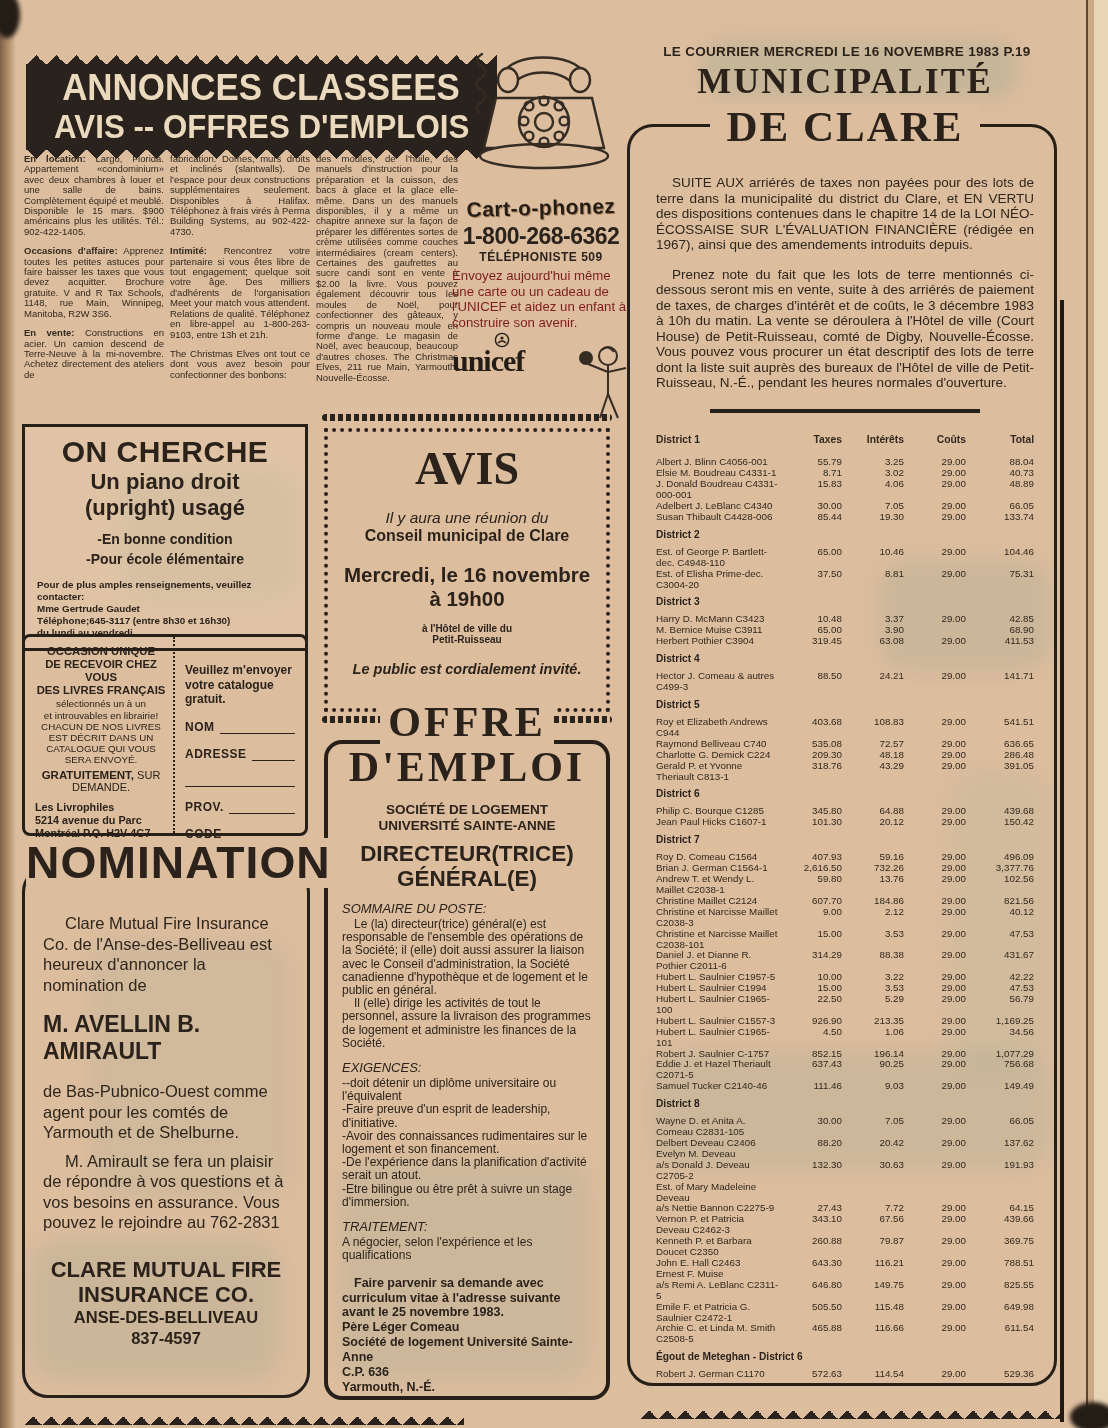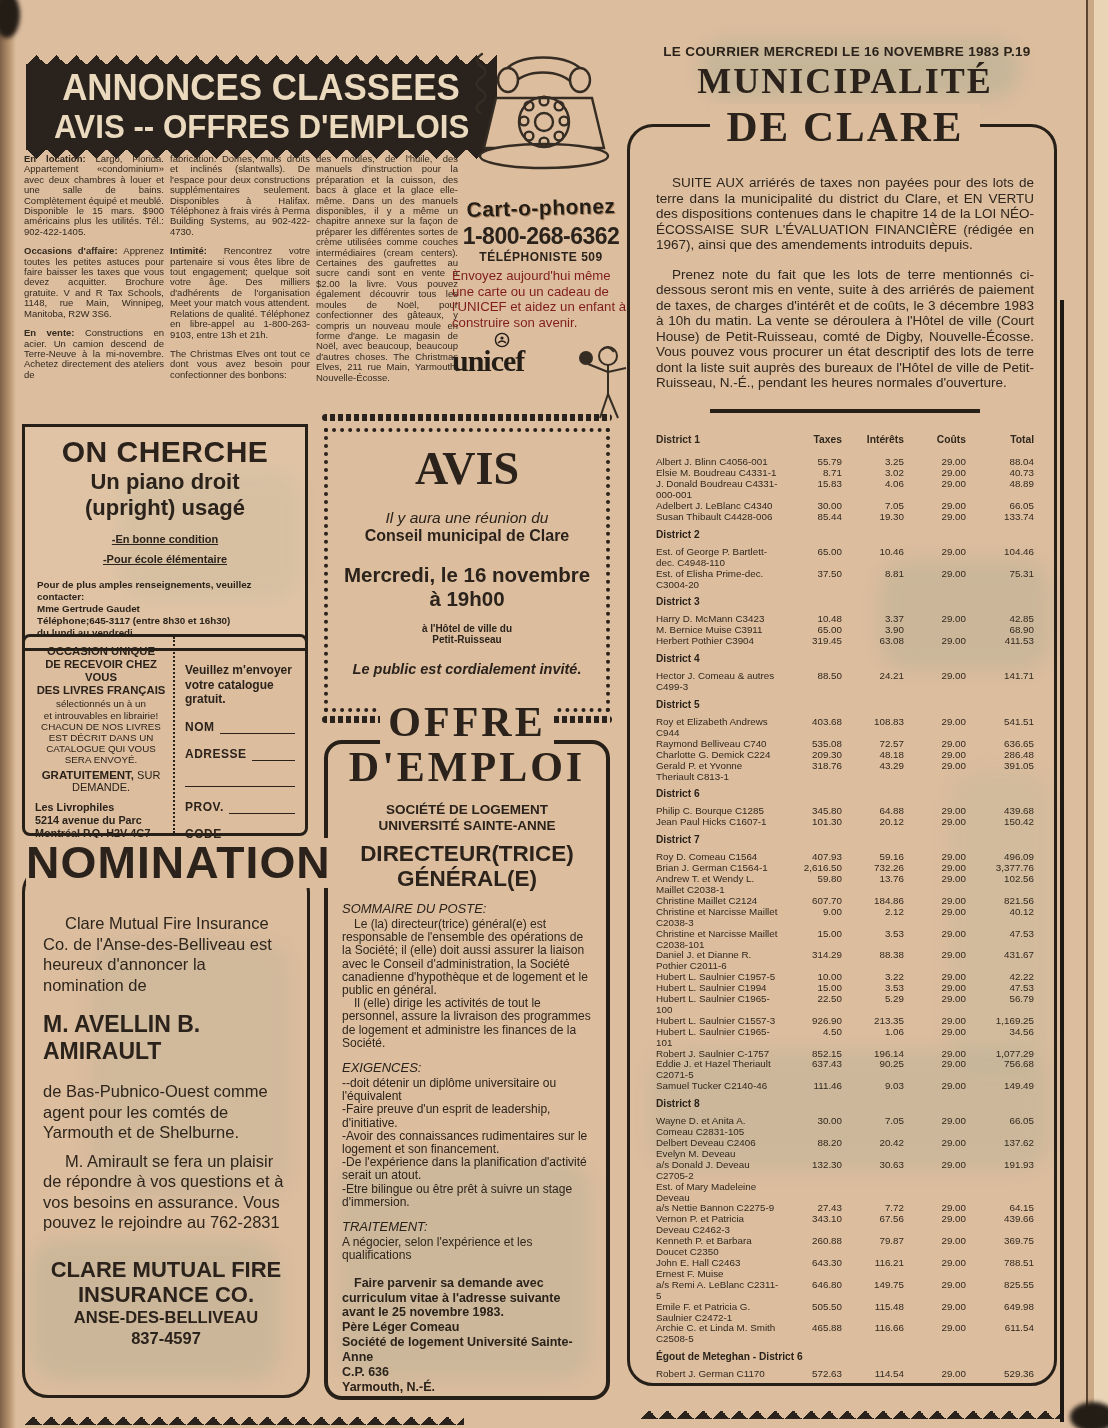--- a/index.html
+++ b/index.html
@@ -44,21 +44,21 @@
   .uniad .body{font-size:13.2px;line-height:15.5px;text-align:left;margin-top:4px;color:#7f1d1d;}
   .uniad .logo-row{display:flex;align-items:flex-start;justify-content:space-between;margin-top:14px;font-family:Liberation Serif, serif;}
   .u-logo{font-size:30px;font-weight:900;letter-spacing:-1px;position:relative;color:#241d16;}
   .u-emblem{position:absolute;top:-12px;left:58%;}
 
   
   .oncherche{left:22px;top:424px;width:286px;height:227px;border:3px solid #262019;
      background:rgba(234,214,186,.25);text-align:center;padding-top:8px;box-sizing:border-box;}
   .oncherche .t{font-size:30px;font-weight:900;letter-spacing:.5px;}
   .oncherche .s{font-size:22px;font-weight:800;line-height:26px;}
-  .oncherche .b{font-size:11px;font-weight:800;line-height:20px;text-decoration:underline;}
+  .oncherche .b{font-size:14px;font-weight:800;line-height:20px;}
   .oncherche .contact{text-align:left;margin:10px 12px 0;font-size:9.8px;font-weight:700;line-height:12px;}
 
   
   .livres{left:22px;top:634px;width:286px;height:202px;border:3px solid #262019;border-radius:8px;
      display:flex;box-sizing:border-box;}
   .livres .lhalf{width:150px;padding:8px 6px 6px 10px;text-align:center;box-sizing:border-box;
      border-right:2px dotted #262019;}
   .livres .head div{font-size:11.3px;font-weight:900;line-height:13px;}
   .livres .sub div{font-size:9.8px;line-height:11px;margin-top:1px;}
   .livres .bodyl div{font-size:9.8px;line-height:11px;}

